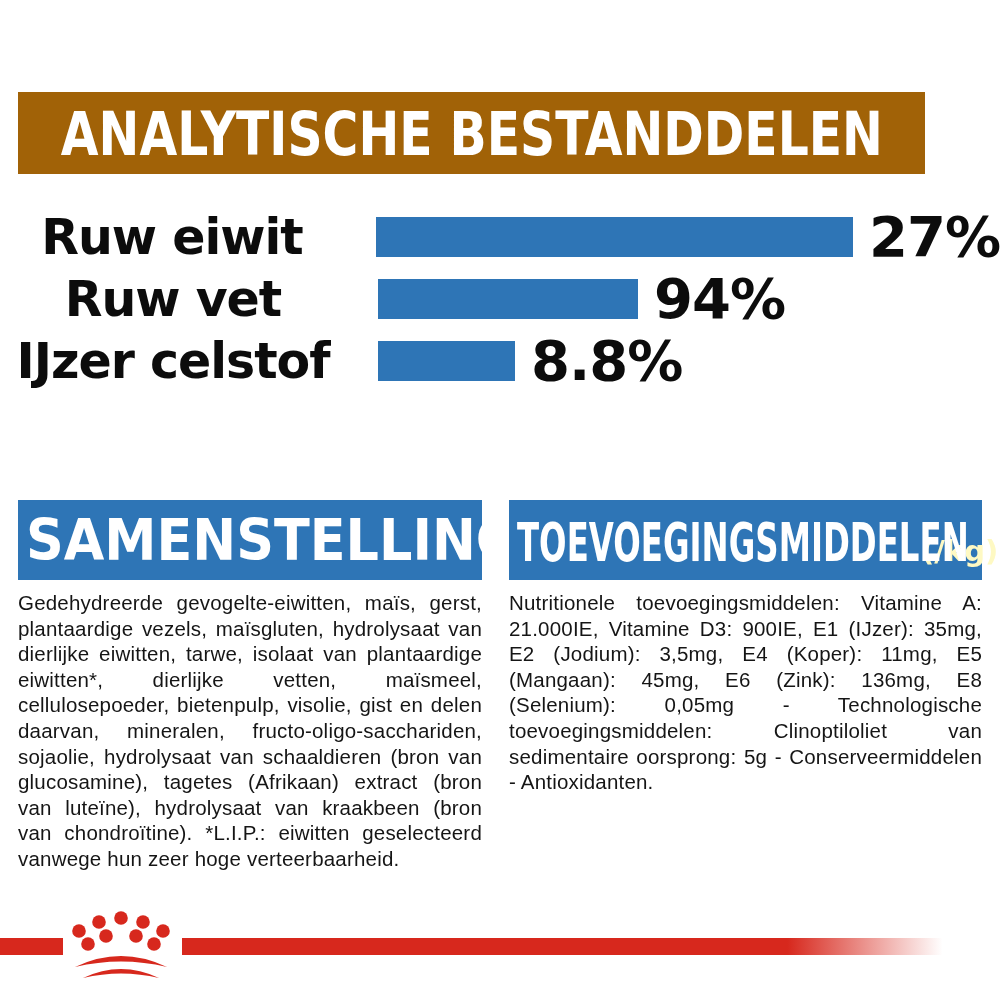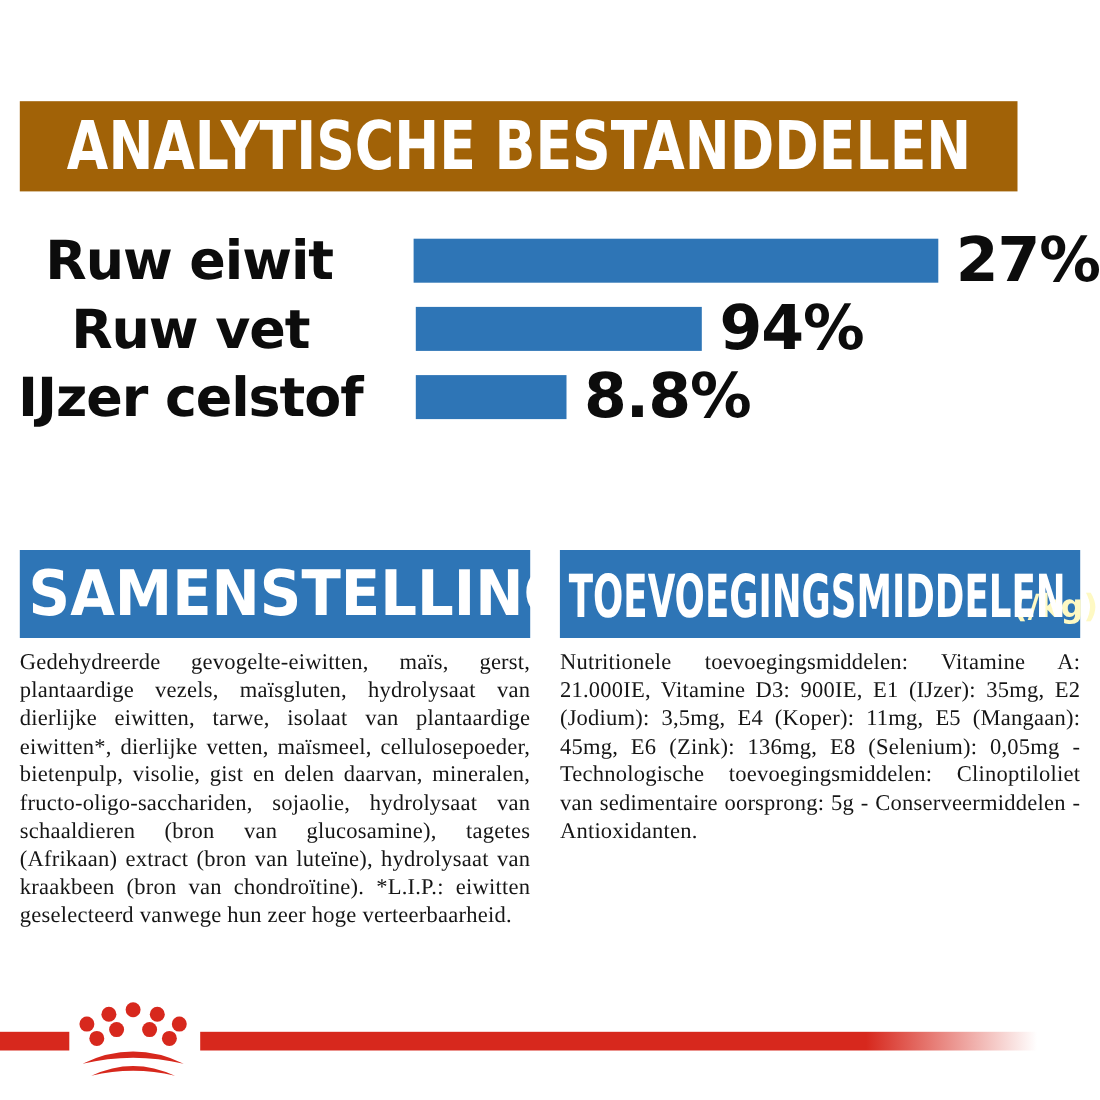--- a/index.html
+++ b/index.html
@@ -52,21 +52,21 @@
   .col-right .col-banner-txt {
     display:inline-block; font-size:54px; transform:scaleX(.60);
     transform-origin:left center;
   }
   .col-banner-unit {
     color:#fef9c3; font-family:"DejaVu Sans", sans-serif; font-weight:bold;
     font-size:29px; white-space:nowrap; line-height:1;
   }
   .body-text {
     margin-top:10px; font-size:20.5px; line-height:25.6px; text-align:justify;
-    letter-spacing:0.2px; color:#151515;font-family:Liberation Serif, serif;
+    letter-spacing:0.2px; color:#151515;
   }
 
   
   .band { position:absolute; top:938px; height:17px; background:#d7281d; }
   .band-left { left:0; width:63px; }
   .band-right {
     left:182px; width:818px;
     background:linear-gradient(90deg, #d7281d 0%, #d7281d 74%, rgba(215,40,29,0) 93%, rgba(215,40,29,0) 100%);
   }
   .crown { position:absolute; left:62px; top:903px; width:118px; height:78px; }

